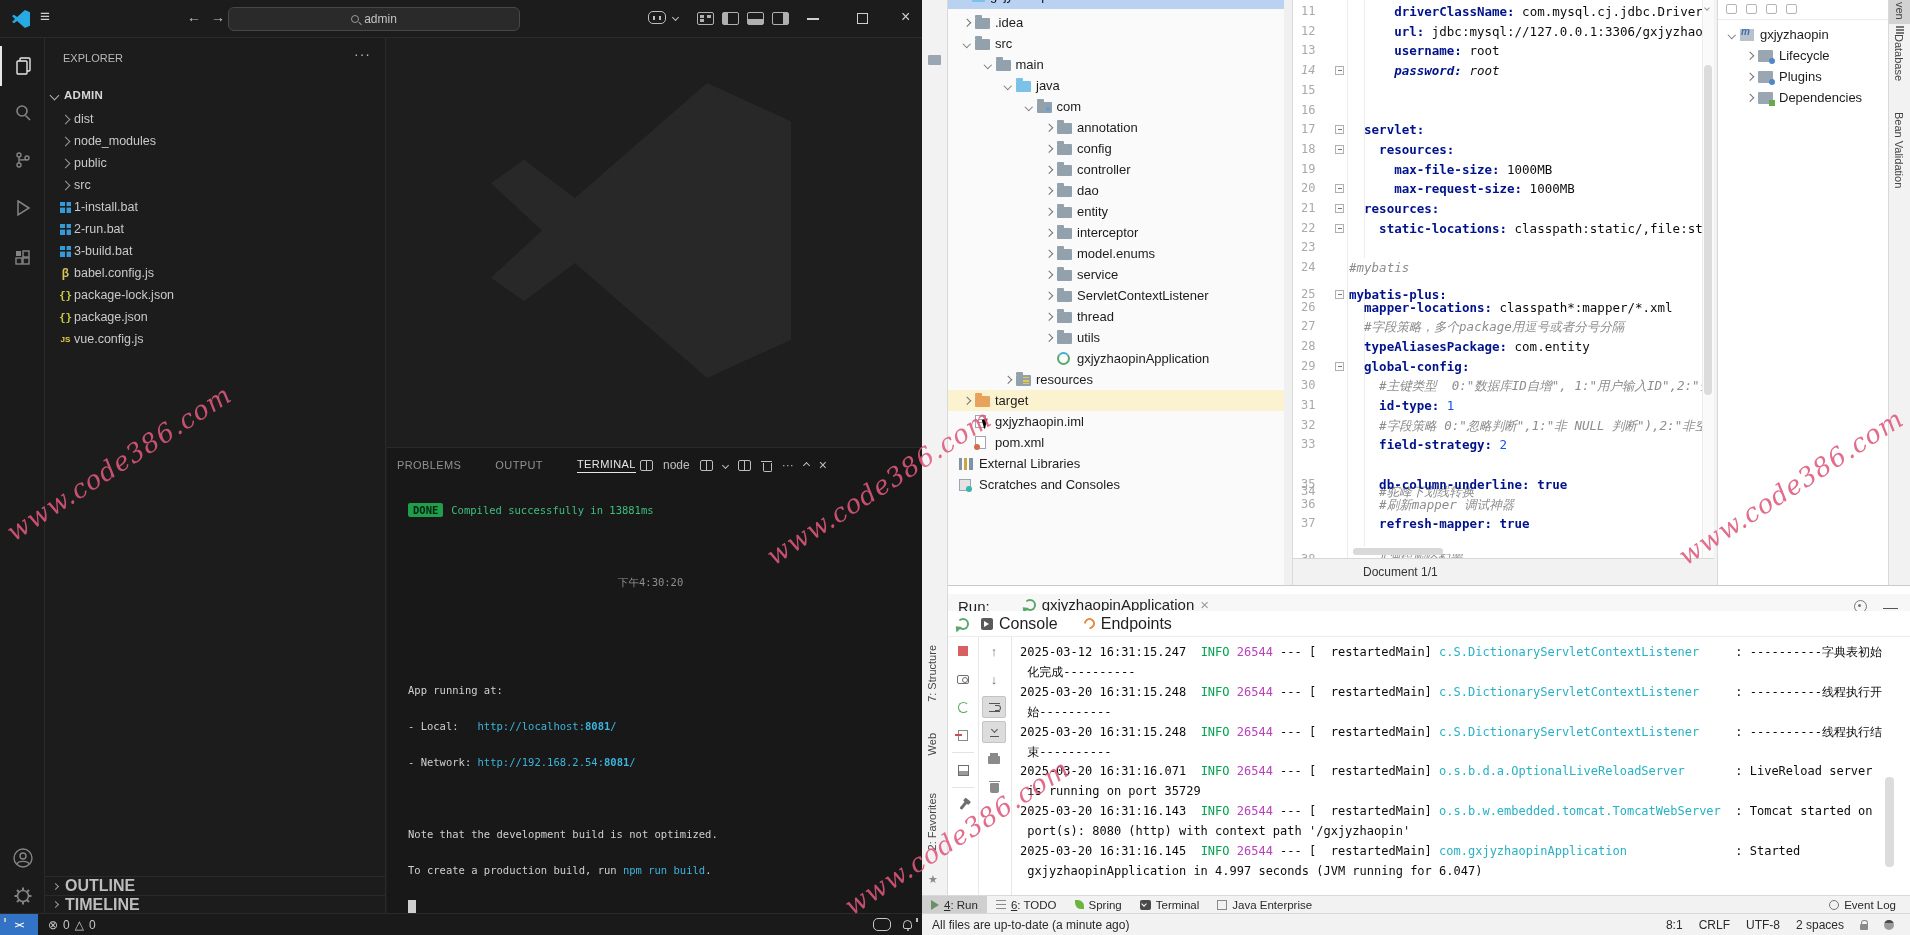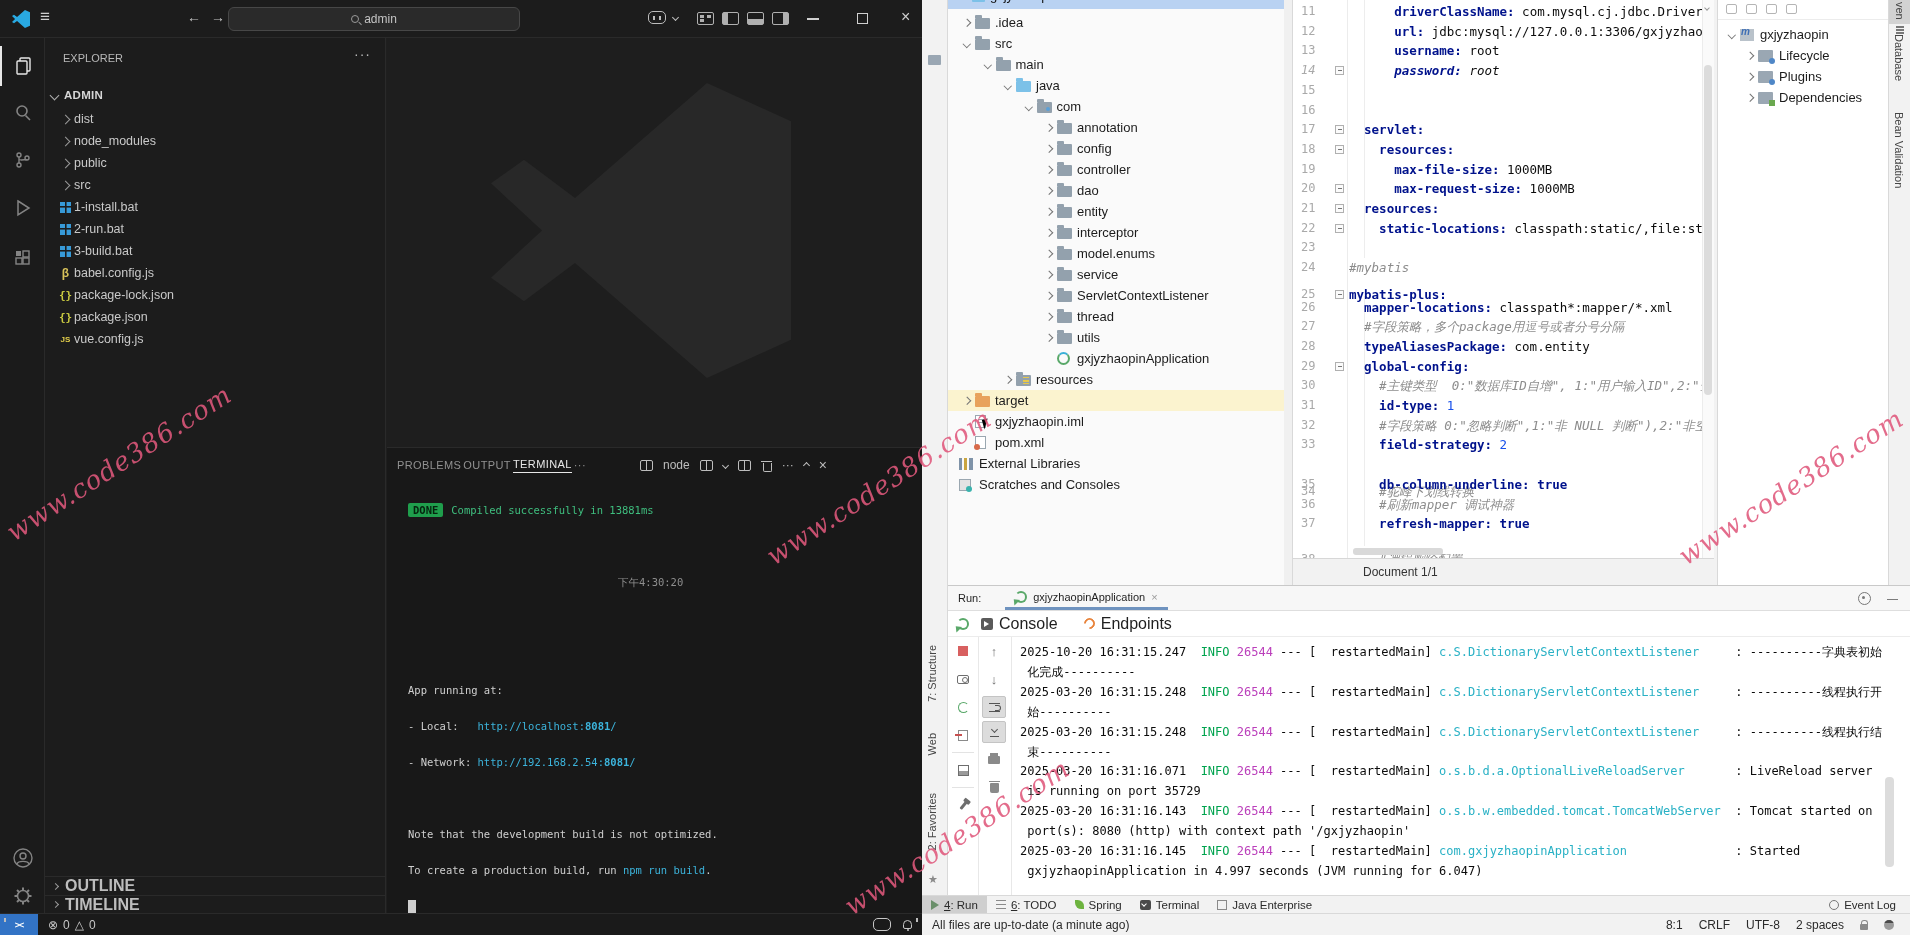--- a/index.html
+++ b/index.html
@@ -38,21 +38,21 @@
 .ic-bat{width:11px;height:11px;background:#379ad8;position:relative}
 .ic-bat::after{content:"";position:absolute;inset:0;background:linear-gradient(#1c1c1c,#1c1c1c) center/100% 1.6px no-repeat,linear-gradient(#1c1c1c,#1c1c1c) center/1.6px 100% no-repeat}
 .ic-json{color:#cbcb41;font-size:11px;font-weight:bold;font-family:"DejaVu Sans Mono",monospace}
 .ic-babel{color:#d9c35a;font-size:12px;font-weight:bold}
 .ic-js{color:#e3cf4b;font-size:8px;font-weight:bold}
 .side-sec{position:absolute;left:0;width:100%;height:19px;border-top:1px solid #2a2a2a;display:flex;align-items:center;padding-left:8px;font-size:16px;font-weight:bold;color:#bdbdbd}
 .side-sec .cv{width:5px;height:5px;margin-right:7px;color:#9a9a9a}
 .vsc-editor{position:absolute;left:387px;top:38px;width:535px;height:409px;background:#1e1e1e;overflow:hidden}
 .vsc-wm{position:absolute;left:104px;top:45px;width:300px;height:295px;background:#282828;clip-path:polygon(72% 0%,100% 13%,100% 87%,72% 100%,28% 61%,11% 74%,0% 66%,17% 50%,0% 34%,11% 26%,28% 39%)}
 .vsc-panel{position:absolute;left:387px;top:447px;width:535px;bottom:22px;background:#181818;border-top:1px solid #2a2a2a}
-.pn-tabs{position:absolute;left:10px;top:0;height:34px;display:flex;align-items:center;gap:2px;font-size:11px;letter-spacing:.4px;color:#919191}
+.pn-tabs{position:absolute;left:10px;top:0;height:34px;display:flex;align-items:center;gap:34px;font-size:11px;letter-spacing:.4px;color:#919191}
 .pn-tab.on{color:#e7e7e7;border-bottom:1px solid #e7e7e7;padding-bottom:2px}
 .pn-ics{position:absolute;left:253px;top:0;height:34px;display:flex;align-items:center;gap:10px;color:#bdbdbd;font-size:12px}
 .sq-ic{width:13px;height:11px;border:1.2px solid #bdbdbd;border-radius:2px;position:relative}
 .sq-ic.v::after{content:"";position:absolute;left:5px;top:0;width:1.2px;height:100%;background:#bdbdbd}
 .trash{width:11px;height:12px;position:relative}
 .trash::before{content:"";position:absolute;left:0;top:2px;width:11px;height:1.4px;background:#bdbdbd}
 .trash::after{content:"";position:absolute;left:2px;top:4px;width:7px;height:8px;border:1.2px solid #bdbdbd;border-top:none;border-radius:0 0 2px 2px}
 .term{position:absolute;left:21px;top:35px;font-family:"DejaVu Sans Mono",monospace;font-size:10.5px;line-height:18px;color:#cfcfcf;white-space:pre}
 .done{background:var(--done-badge-green);color:#06240f;font-weight:bold;padding:1px 5px;border-radius:2px;margin-right:8px}
 .okmsg{color:var(--terminal-success-green)}
@@ -120,21 +120,21 @@
 .mtool i{width:11px;height:10px;border:1.2px solid #b5b5b5;border-radius:2px}
 .mrow{height:21px;display:flex;align-items:center;font-size:13px;color:#1c1c1c}
 .mico{width:15px;height:12px;background:#9aa7b3;border-radius:1px;position:relative;margin-right:6px}
 .mico::after{content:"";position:absolute;right:-2px;bottom:-2px;width:6px;height:6px;border-radius:50%;background:#4f87c7}
 .mico.dep::after{background:#6aa84f;border-radius:0}
 .mvnroot{width:14px;height:12px;background:#b9c2ca;position:relative;margin-right:6px}
 .mvnroot::after{content:"m";position:absolute;left:1px;top:-3px;font-size:10px;font-weight:bold;color:#3f6fb5;font-style:italic}
 .stripeR{position:absolute;left:966px;top:0;width:22px;bottom:22px;background:#f2f2f2;border-left:1px solid #d9d9d9}
 .pressed{position:absolute;left:0;top:0;width:100%;height:24px;background:#d2d2d2}
 .ij-run{position:absolute;left:26px;top:585px;width:962px;height:310px;background:#fff;border-top:1px solid #c9c9c9}
-.run-head{position:absolute;left:0;top:0;width:100%;height:25px;background:#f7f7f7;border-bottom:1px solid #dedede;display:flex;align-items:center;font-size:11px}
+.run-head{position:absolute;left:0;top:8px;width:100%;height:25px;background:#f7f7f7;border-bottom:1px solid #dedede;display:flex;align-items:center;font-size:15px}
 .run-tab{display:flex;align-items:center;gap:6px;height:100%;padding:0 10px;border-bottom:3px solid var(--run-tab-underline);margin-left:24px}
 .rerun-ic{width:12px;height:12px;border:2px solid var(--spring-green);border-radius:50%;border-left-color:transparent;position:relative}
 .rerun-ic::after{content:"";position:absolute;left:-4px;top:4px;border-top:4px solid transparent;border-bottom:4px solid transparent;border-right:5px solid var(--spring-green);transform:rotate(45deg)}
 .gear{width:13px;height:13px;border:1.6px solid #777;border-radius:50%;position:relative}
 .gear::after{content:"";position:absolute;left:3px;top:3px;width:3px;height:3px;border-radius:50%;background:#777}
 .view-tabs{position:absolute;left:0;top:25px;width:100%;height:26px;background:#fff;border-bottom:1px solid #ececec;display:flex;align-items:center;font-size:16px}
 .vtab{display:flex;align-items:center;gap:6px;margin-right:26px}
 .con-ic{width:12px;height:12px;background:#5a5a5a;border-radius:2px;position:relative}
 .con-ic::after{content:"";position:absolute;left:3px;top:3px;border-top:3px solid transparent;border-bottom:3px solid transparent;border-left:5px solid #fff}
 .ep-ic{width:11px;height:11px;border-radius:50%;border:2px solid var(--endpoints-orange);border-bottom-color:transparent;transform:rotate(45deg)}
@@ -782,21 +782,21 @@
           </div>
         <div class="rc-ic">
             <span class="prn-ic"></span>
           </div>
         <div class="rc-ic">
             <span class="trash2"></span>
           </div>
       </div>
       <div id="ij-console">
         <div class="cscroll"></div>
-      <div class="cline" style="top: 6px;"><span class="ld">2025-10-20 16:31:15.247  </span><span class="li">INFO</span><span class="ld"> </span><span class="lp">26544</span><span class="ld"> --- [  restartedMain] </span><span class="ll">c.S.DictionaryServletContextListener</span><span class="ld">     : ----------字典表初始</span></div>
+      <div class="cline" style="top: 6px;"><span class="ld">2025-03-12 16:31:15.247  </span><span class="li">INFO</span><span class="ld"> </span><span class="lp">26544</span><span class="ld"> --- [  restartedMain] </span><span class="ll">c.S.DictionaryServletContextListener</span><span class="ld">     : ----------字典表初始</span></div>
           <div class="cline" style="top: 25.9px;"><span class="ld"> 化完成----------</span></div>
           <div class="cline" style="top: 45.8px;"><span class="ld">2025-03-20 16:31:15.248  </span><span class="li">INFO</span><span class="ld"> </span><span class="lp">26544</span><span class="ld"> --- [  restartedMain] </span><span class="ll">c.S.DictionaryServletContextListener</span><span class="ld">     : ----------线程执行开</span></div>
           <div class="cline" style="top: 65.7px;"><span class="ld"> 始----------</span></div>
           <div class="cline" style="top: 85.6px;"><span class="ld">2025-03-20 16:31:15.248  </span><span class="li">INFO</span><span class="ld"> </span><span class="lp">26544</span><span class="ld"> --- [  restartedMain] </span><span class="ll">c.S.DictionaryServletContextListener</span><span class="ld">     : ----------线程执行结</span></div>
           <div class="cline" style="top: 105.5px;"><span class="ld"> 束----------</span></div>
           <div class="cline" style="top: 125.4px;"><span class="ld">2025-03-20 16:31:16.071  </span><span class="li">INFO</span><span class="ld"> </span><span class="lp">26544</span><span class="ld"> --- [  restartedMain] </span><span class="ll">o.s.b.d.a.OptionalLiveReloadServer</span><span class="ld">       : LiveReload server</span></div>
           <div class="cline" style="top: 145.3px;"><span class="ld"> is running on port 35729</span></div>
           <div class="cline" style="top: 165.2px;"><span class="ld">2025-03-20 16:31:16.143  </span><span class="li">INFO</span><span class="ld"> </span><span class="lp">26544</span><span class="ld"> --- [  restartedMain] </span><span class="ll">o.s.b.w.embedded.tomcat.TomcatWebServer</span><span class="ld">  : Tomcat started on</span></div>
           <div class="cline" style="top: 185.1px;"><span class="ld"> port(s): 8080 (http) with context path '/gxjyzhaopin'</span></div>
           <div class="cline" style="top: 205px;"><span class="ld">2025-03-20 16:31:16.145  </span><span class="li">INFO</span><span class="ld"> </span><span class="lp">26544</span><span class="ld"> --- [  restartedMain] </span><span class="ll">com.gxjyzhaopinApplication</span><span class="ld">               : Started</span></div>

